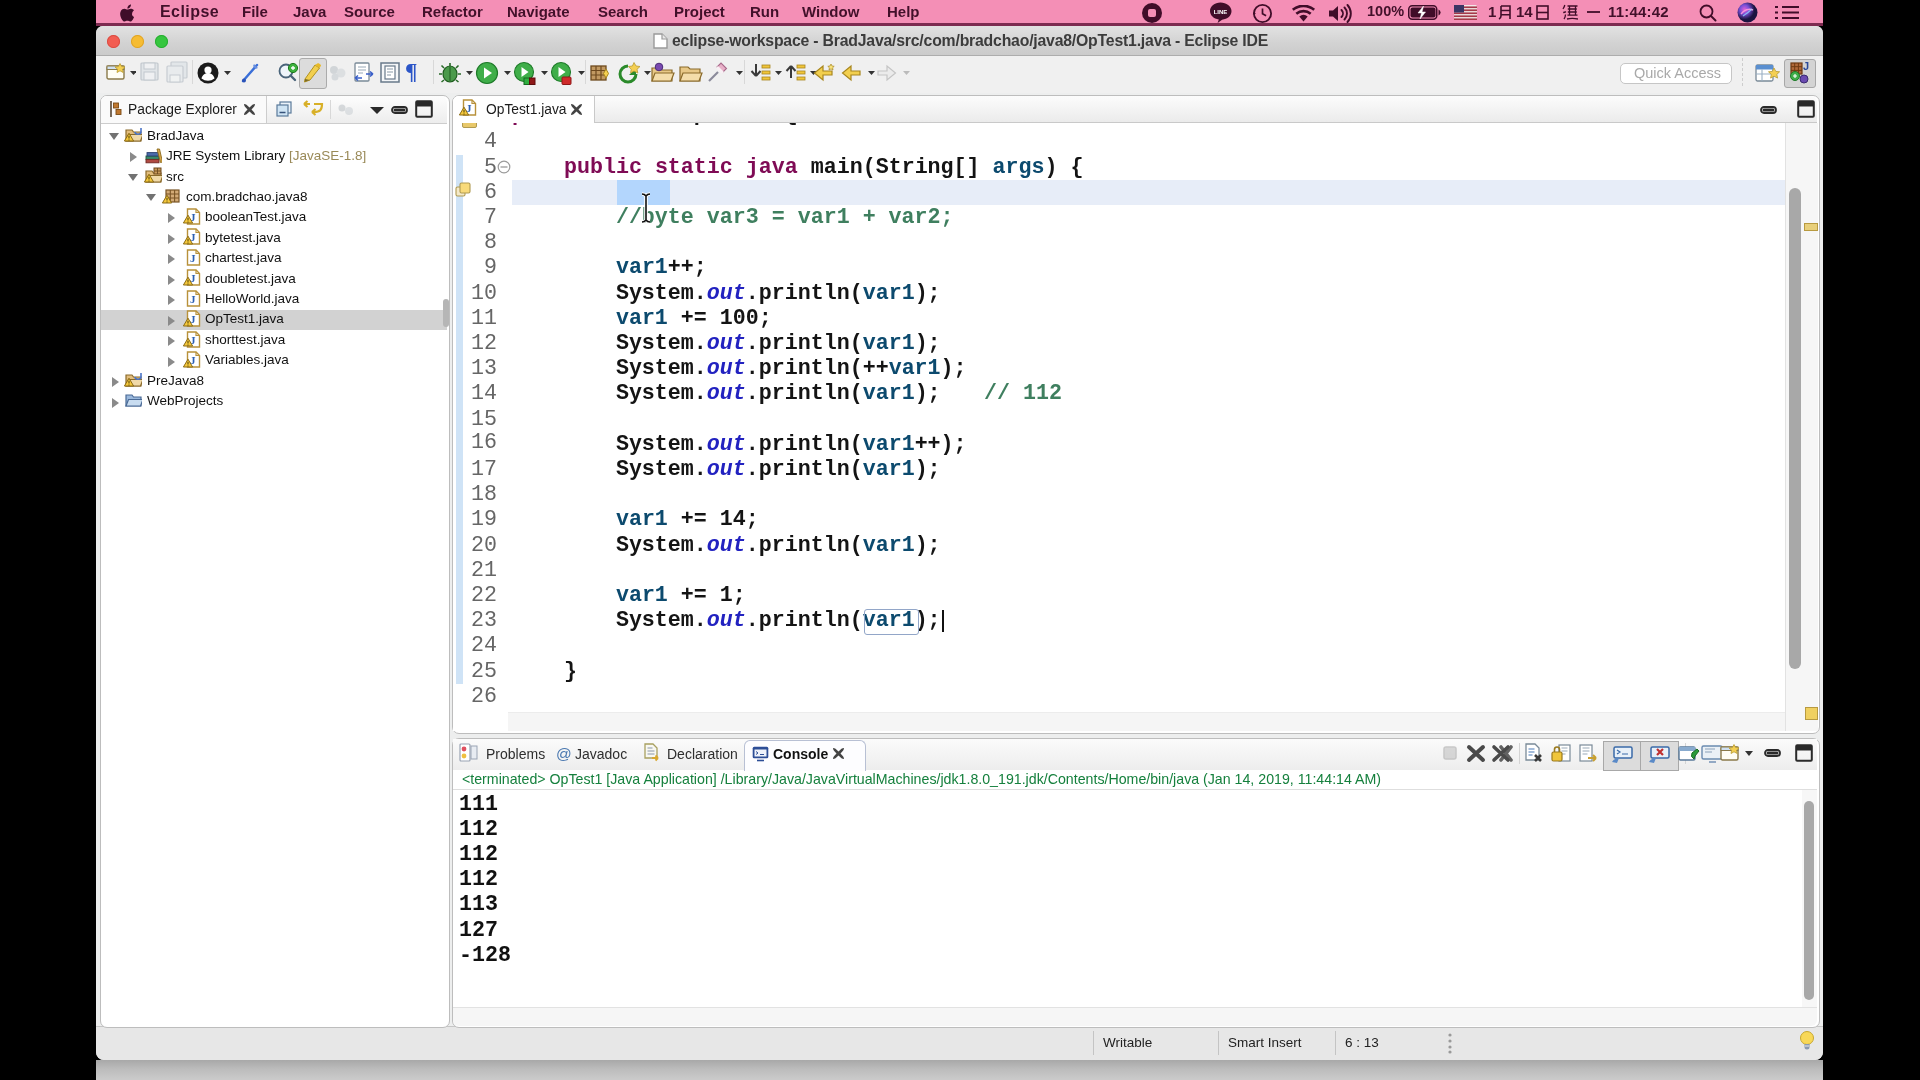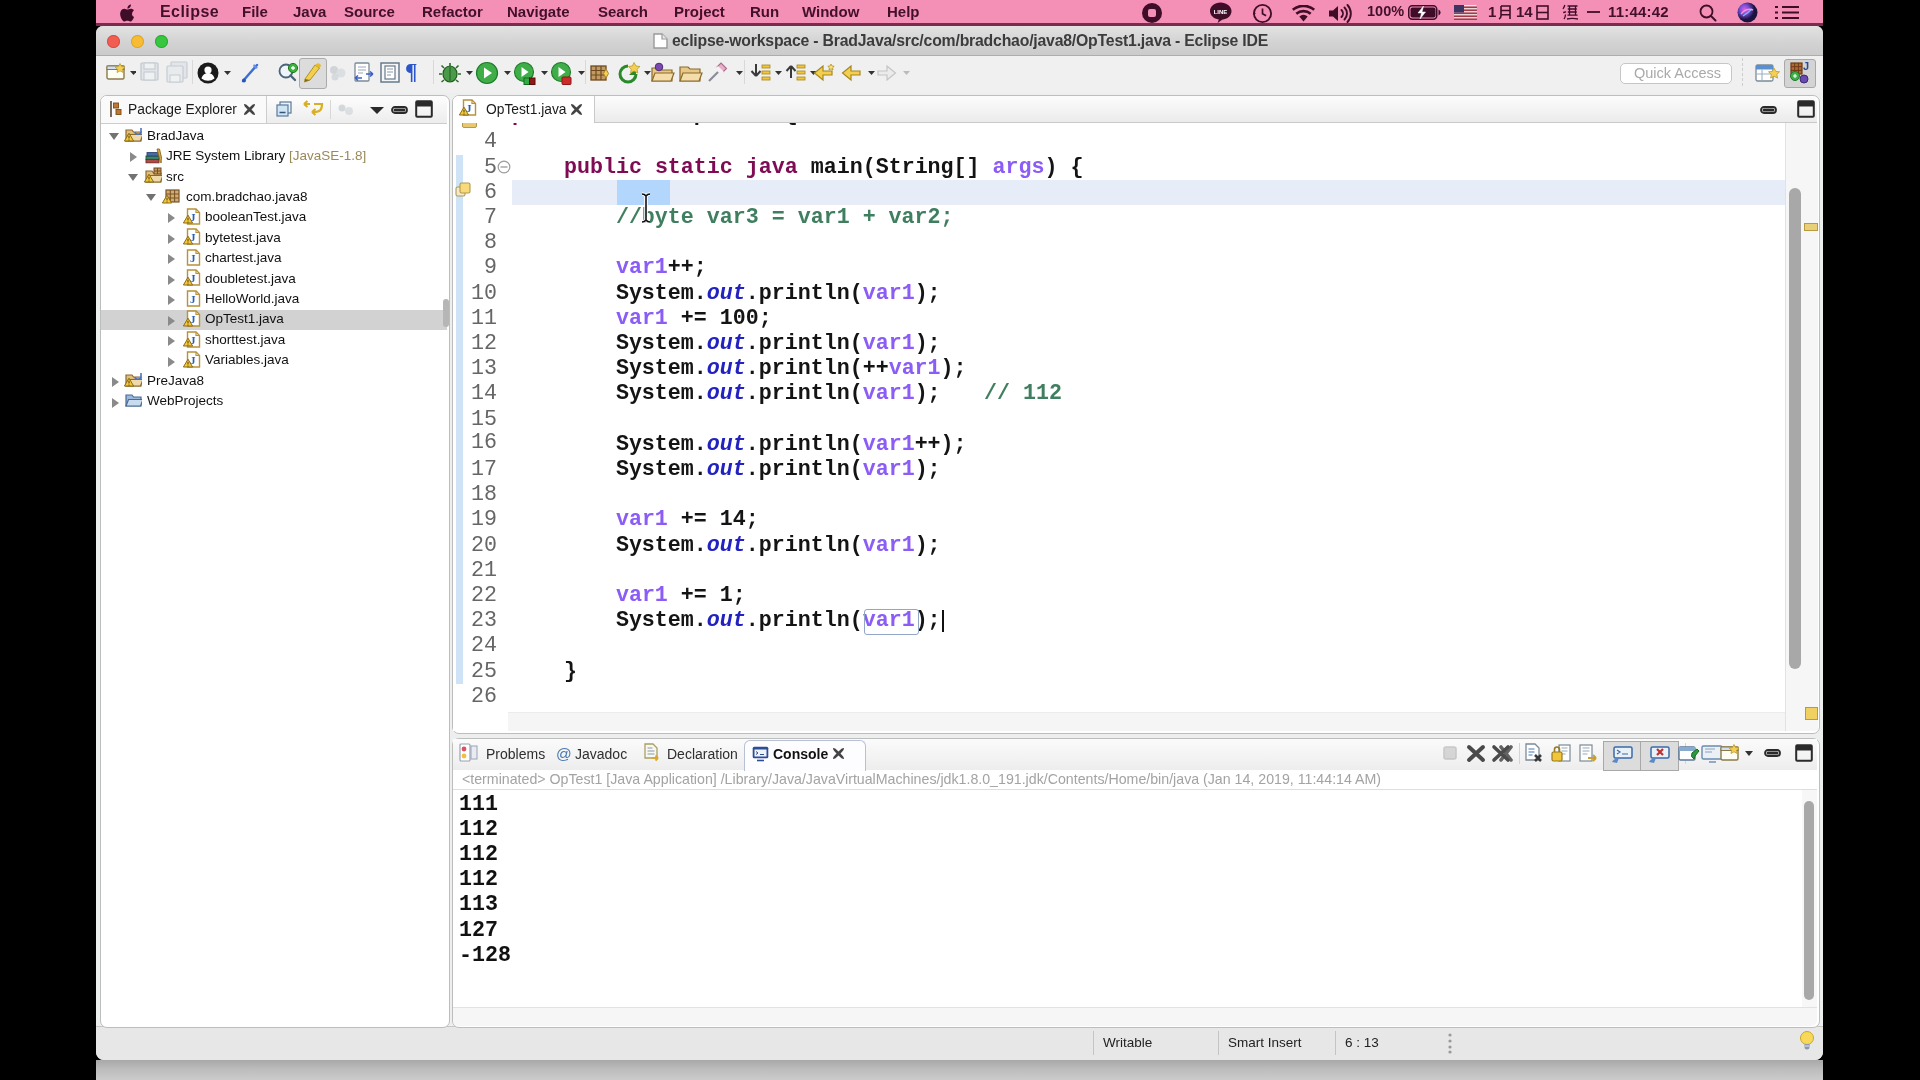--- a/index.html
+++ b/index.html
@@ -11,21 +11,21 @@
 #statusbar{left:96px;top:1026px;width:1727px;height:33px;background:#e7e7e7;border-top:1px solid #c6c6c6;border-radius:0 0 8px 8px}
 #deskbottom{left:96px;top:1059.5px;width:1727px;height:20.5px;background:linear-gradient(#a8a8a8,#bcbcbc 45%,#cbcbcb)}
 .mitem{position:absolute;top:0;height:33px;line-height:23.5px;font-size:15px;font-weight:bold;color:#42102a}
 .panel{position:absolute;background:#fff;border:1px solid #bdbdbd;border-radius:7px}
 .traffic{position:absolute;top:34.5px;width:13px;height:13px;border-radius:50%}
 #title-text{left:672px;top:25.5px;height:42px;line-height:30px;font-size:15.8px;font-weight:bold;color:#3c3c3c;letter-spacing:-0.2px}
 
 .cl{position:absolute;left:59px;height:26px;line-height:25.2px;font-family:"Liberation Mono",monospace;font-size:21.65px;font-weight:600;white-space:pre;color:#141414}
 .ln{position:absolute;left:0;width:44px;text-align:right;height:26px;line-height:25.2px;font-family:"Liberation Mono",monospace;font-size:21.65px;color:#666}
 .kw{color:#7f0b55;font-weight:700}
-.vr{color:#8b5cf6}
+.vr{color:#0c4a6e}
 .cm{color:#3f7f5f}
 .ou{color:#2222c0;font-style:italic;font-weight:700}
 
 .trow{position:absolute;height:21px;line-height:20.5px;font-size:13.5px;color:#111;white-space:nowrap}
 .car{position:absolute;width:0;height:0}
 .card{border-left:5.5px solid transparent;border-right:5.5px solid transparent;border-top:7px solid #727272}
 .carr{border-top:5.5px solid transparent;border-bottom:5.5px solid transparent;border-left:7px solid #8a8a8a}
 .tico{position:absolute;width:17px;height:17px}
 .ctab{position:absolute;top:0;height:26px;line-height:26px;font-size:14px;color:#2e2e2e}
 .cline{position:absolute;font-family:"Liberation Mono",monospace;font-size:21.65px;font-weight:600;color:#111;height:26px;line-height:25.2px}
@@ -657,21 +657,21 @@
     </svg>
 <svg class="a" style="left:1764px;top:749px" width="17" height="8">
       <rect x="1" y="1" width="15" height="6" rx="3" fill="none" stroke="#2a2a2a" stroke-width="1.8"></rect>
       <rect x="2.5" y="2.5" width="12" height="3" rx="1.5" fill="#2a2a2a"></rect>
     </svg>
 <svg class="a" style="left:1795px;top:744px" width="18" height="18">
       <rect x="1.2" y="1.2" width="15.6" height="15.6" rx="1" fill="none" stroke="#2a2a2a" stroke-width="2"></rect>
       <rect x="2" y="2" width="14" height="4.5" fill="#2a2a2a"></rect>
     </svg>
 
-<div class="a" style="left:462px;top:770px;height:19px;line-height:19px;font-size:14.2px;color:#a3a3a3;white-space:nowrap">&lt;terminated&gt; OpTest1 [Java Application] /Library/Java/JavaVirtualMachines/jdk1.8.0_191.jdk/Contents/Home/bin/java (Jan 14, 2019, 11:44:14 AM)</div>
+<div class="a" style="left:462px;top:770px;height:19px;line-height:19px;font-size:14.2px;color:#15803d;white-space:nowrap">&lt;terminated&gt; OpTest1 [Java Application] /Library/Java/JavaVirtualMachines/jdk1.8.0_191.jdk/Contents/Home/bin/java (Jan 14, 2019, 11:44:14 AM)</div>
 <div class="a" style="left:453px;top:789px;width:1364px;height:1px;background:#dedede"></div>
 <div class="cline" style="left:459px;top:791.5px">111</div>
 <div class="cline" style="left:459px;top:816.7px">112</div>
 <div class="cline" style="left:459px;top:841.9px">112</div>
 <div class="cline" style="left:459px;top:867.1px">112</div>
 <div class="cline" style="left:459px;top:892.3px">113</div>
 <div class="cline" style="left:459px;top:917.5px">127</div>
 <div class="cline" style="left:459px;top:942.7px">-128</div>
 <div class="a" style="left:1802px;top:790px;width:15px;height:217px;background:#f7f7f7"></div>
 <div class="a" style="left:1804px;top:801px;width:10px;height:199px;background:#a8a8a8;border-radius:5px"></div>

